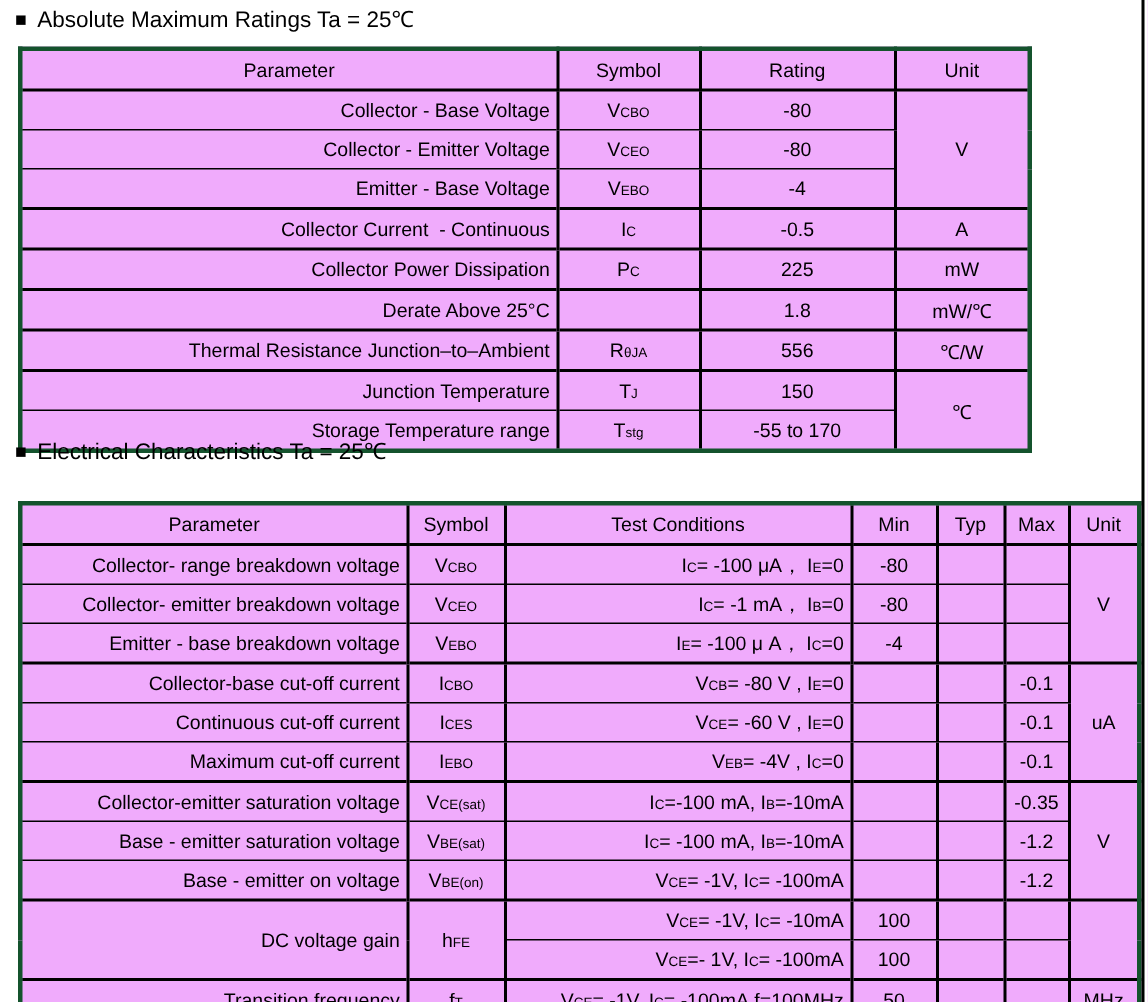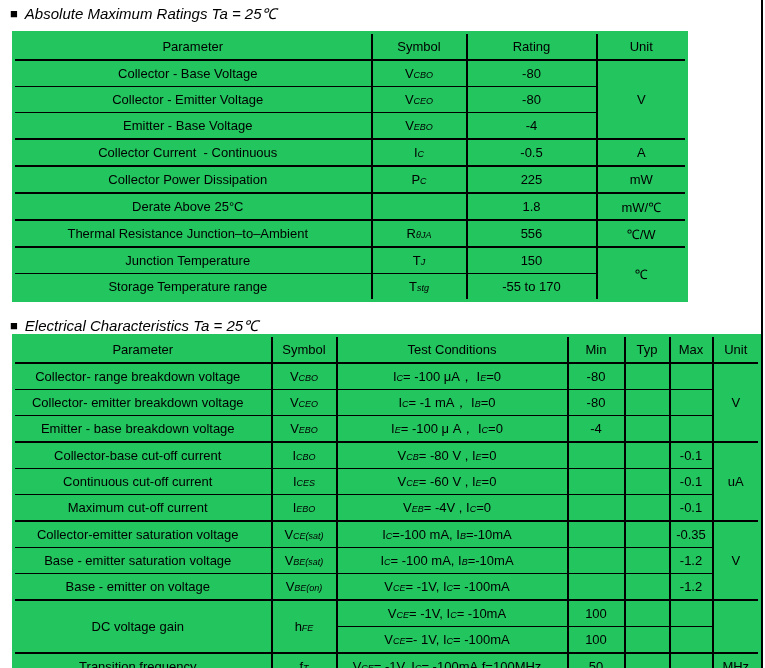--- a/index.html
+++ b/index.html
@@ -1,30 +1,30 @@
 <!DOCTYPE html>
 <html><head>
 <meta charset="utf-8">
 <style>
   html,body{margin:0;padding:0;background:#ffffff;}
   body{width:765px;height:668px;position:relative;overflow:hidden;
        font-family:"Liberation Sans",sans-serif;color:#000;}
-  .sec-title{position:absolute;left:10px;font-size:15px;line-height:20px;white-space:nowrap;font-style:italic;}
+  .sec-title{position:absolute;left:10px;font-size:15px;line-height:20px;white-space:nowrap;}
   .bullet{font-size:13px;margin-right:7px;position:relative;top:-1px;}
   table.ds{position:absolute;border-collapse:collapse;table-layout:fixed;
-           font-size:13px;background:#22c55e;border:3px solid #22c55e;}
+           font-size:13px;background:#f0abfc;border:3px solid #14532d;}
   table.ds th, table.ds td{
       border-left:2px solid #000;border-right:2px solid #000;
       border-top:1px solid #000;border-bottom:1px solid #000;
       height:25px;padding:0;text-align:center;font-weight:normal;
       overflow:hidden;white-space:nowrap;vertical-align:middle;}
   table.ds thead th{border-top:2px solid #000;border-bottom:2px solid #000;}
   table.ds tr.g td{border-top:2px solid #000;}
-  table.ds td.l{text-align:center;padding:0 16px 0 6px;}
-  .sb{font-size:9px;font-style:italic;}
+  table.ds td.l{text-align:right;padding:0 4px 0 6px;}
+  .sb{font-size:9px;}
   .right-line{position:absolute;background:#000;}
 </style>
 </head>
 <body>
 
 <div class="sec-title" style="top:4px">
   <span class="bullet">■</span><span>Absolute Maximum Ratings Ta = 25℃</span>
 </div>
 
 <table id="t1" class="ds" style="left:12px;top:31px;width:673px">
@@ -90,21 +90,21 @@
         <td rowspan="2">℃</td>
       </tr>
       <tr>
         <td class="l">Storage Temperature range</td>
         <td>T<span class="sb">stg</span></td>
         <td>-55 to 170</td>
       </tr>
     </tbody>
 </table>
 
-<div class="sec-title" style="top:316px">
+<div class="sec-title" style="top:292px">
   <span class="bullet">■</span><span>Electrical Characteristics Ta = 25℃</span>
 </div>
 
 <table id="t2" class="ds" style="left:12px;top:334px;width:746px">
   <colgroup>
     <col style="width:258px">
       <col style="width:65px">
       <col style="width:231px">
       <col style="width:57px">
       <col style="width:45px">

